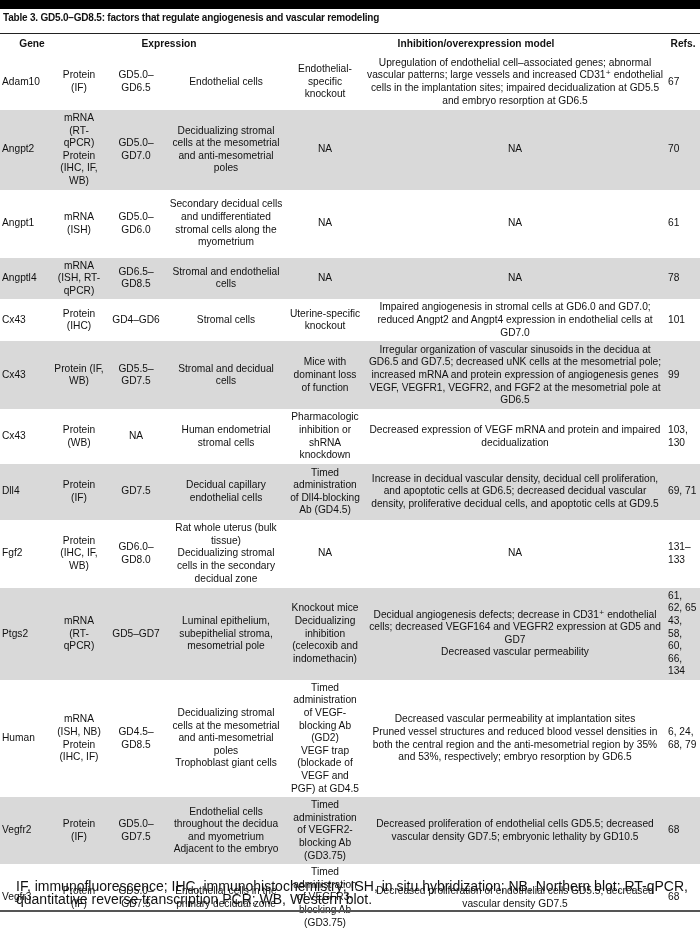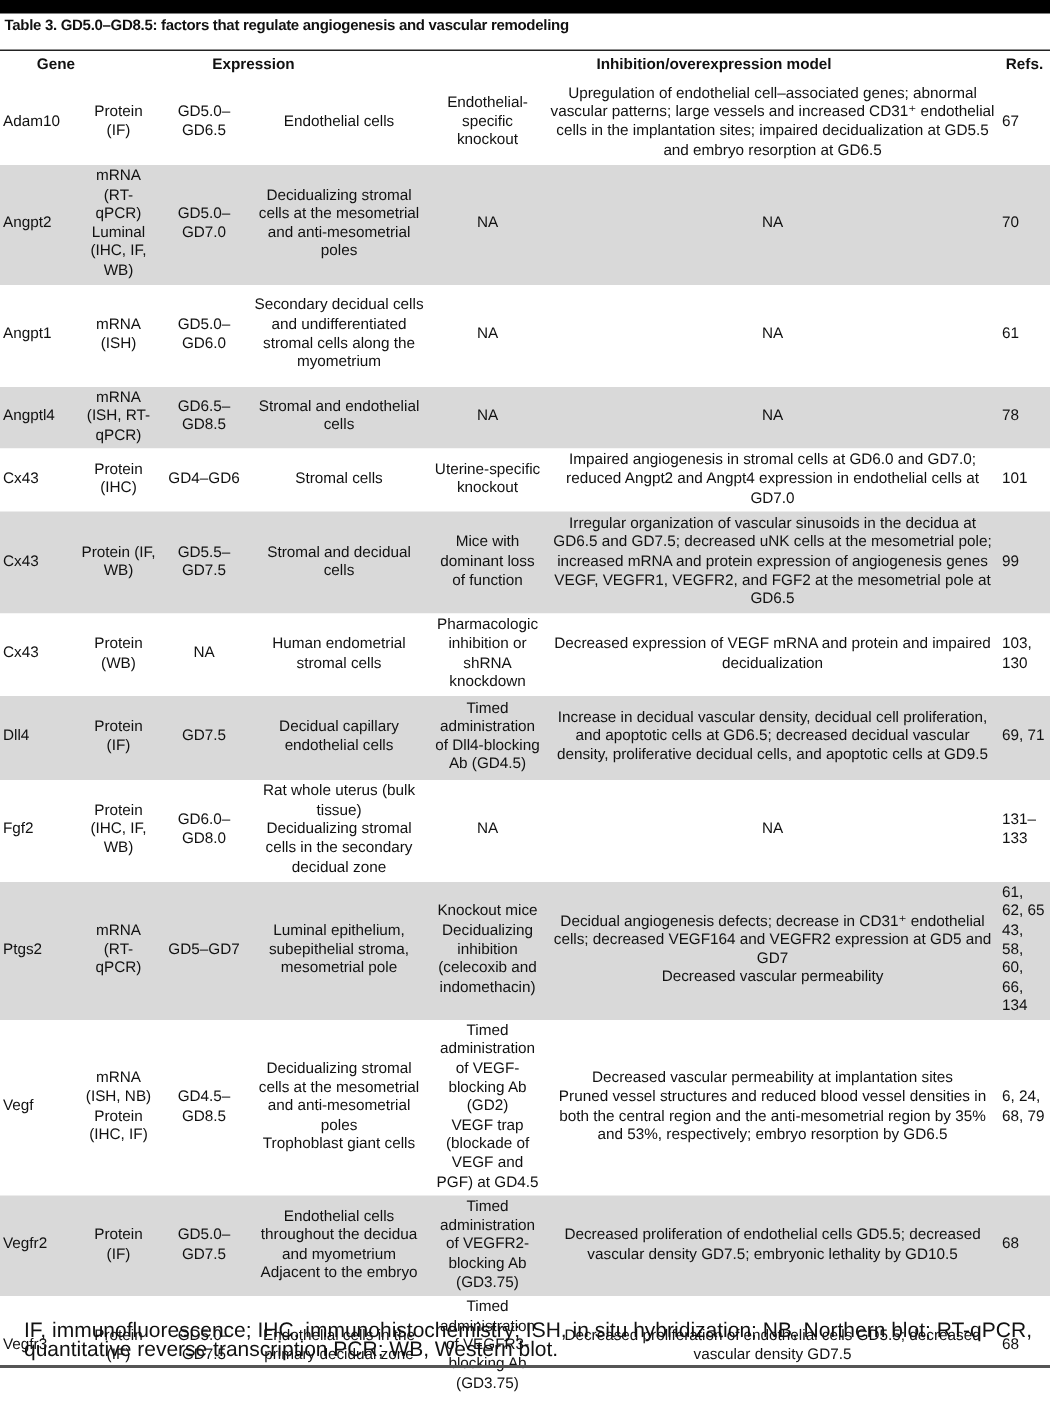--- a/index.html
+++ b/index.html
@@ -15,21 +15,21 @@
   col.c-cell { width: 120px; } col.c-model { width: 78px; } col.c-pheno { width: 302px; }
   col.c-refs { width: 34px; }
   th { font-weight: bold; font-size: 10.2px; padding: 2px 2px; vertical-align: middle; }
   thead tr.h1 th { height: 16px; background: #fff; }
   thead tr.h2 th { height: 28px; background: #d9d9d9; line-height: 11.5px; }
   td { text-align: center; vertical-align: middle; padding: 2px 2px; }
   td.gene { text-align: left; padding-left: 2px; }
   td.refs { text-align: left; padding-right: 3px; }
   tr.shade td { background: #d9d9d9; }
   tr.plain td { background: #ffffff; }
-  .left { text-align: right; padding-left: 14px; }
+  .left { text-align: center; padding-left: 14px; }
   .footnote { position: absolute; left: 16px; top: 880px; width: 698px; font-size: 14px;
               line-height: 13px; }
   .bottom-rule { position: absolute; left: 0; top: 910px; width: 700px; height: 2px; background: #555; }
   .pre { white-space: pre-line; }
 </style>
 </head>
 <body>
 
 <div class="topbar"></div>
 <div class="title">Table 3. GD5.0–GD8.5: factors that regulate angiogenesis and vascular remodeling</div>
@@ -58,21 +58,21 @@
       <td class="gene">Adam10</td>
       <td class="pre">Protein (IF)</td>
       <td>GD5.0–GD6.5</td>
       <td class="pre">Endothelial cells</td>
       <td class="pre">Endothelial-specific knockout</td>
       <td class="pre">Upregulation of endothelial cell–associated genes; abnormal vascular patterns; large vessels and increased CD31⁺ endothelial cells in the implantation sites; impaired decidualization at GD5.5 and embryo resorption at GD6.5</td>
       <td class="refs pre">67</td>
     </tr>
     <tr class="shade" style="height:60px">
       <td class="gene">Angpt2</td>
-      <td class="pre">mRNA (RT-qPCR) Luminal (IHC, IF, WB)</td>
+      <td class="pre">mRNA (RT-qPCR) Protein (IHC, IF, WB)</td>
       <td>GD5.0–GD7.0</td>
       <td class="pre">Decidualizing stromal cells at the mesometrial and anti-mesometrial poles</td>
       <td class="pre">NA</td>
       <td class="pre">NA</td>
       <td class="refs pre">70</td>
     </tr>
     <tr class="plain" style="height:68px">
       <td class="gene">Angpt1</td>
       <td class="pre">mRNA (ISH)</td>
       <td>GD5.0–GD6.0</td>
@@ -142,21 +142,21 @@
       <td>GD5–GD7</td>
       <td class="pre">Luminal epithelium, subepithelial stroma, mesometrial pole</td>
       <td class="pre">Knockout mice
 Decidualizing inhibition (celecoxib and indomethacin)</td>
       <td class="pre">Decidual angiogenesis defects; decrease in CD31⁺ endothelial cells; decreased VEGF164 and VEGFR2 expression at GD5 and GD7
 Decreased vascular permeability</td>
       <td class="refs pre">61, 62, 65
 43, 58, 60, 66, 134</td>
     </tr>
     <tr class="plain" style="height:104px">
-      <td class="gene">Vegf</td>
+      <td class="gene">Human</td>
       <td class="pre">mRNA (ISH, NB)
 Protein (IHC, IF)</td>
       <td>GD4.5–GD8.5</td>
       <td class="pre">Decidualizing stromal cells at the mesometrial and anti-mesometrial poles
 Trophoblast giant cells</td>
       <td class="pre">Timed administration of VEGF-blocking Ab (GD2)
 VEGF trap (blockade of VEGF and PGF) at GD4.5</td>
       <td class="pre">Decreased vascular permeability at implantation sites
 Pruned vessel structures and reduced blood vessel densities in both the central region and the anti-mesometrial region by 35% and 53%, respectively; embryo resorption by GD6.5</td>
       <td class="refs pre">6, 24, 68, 79</td>

